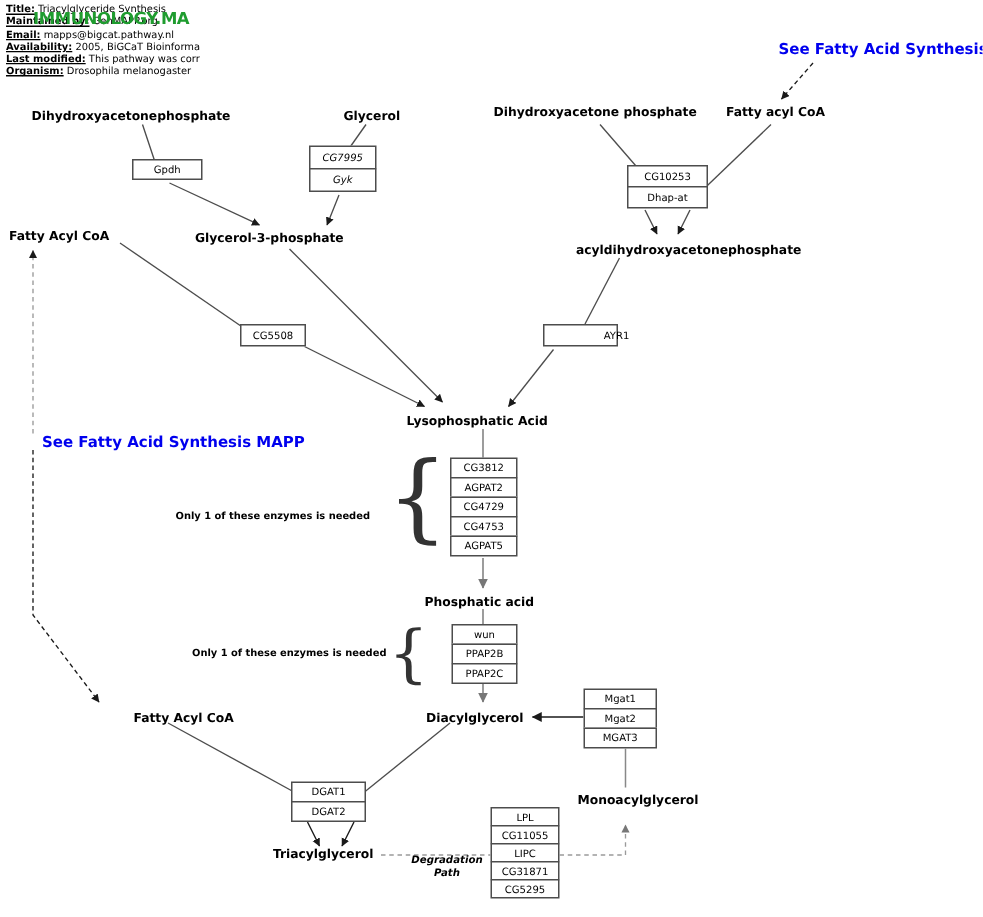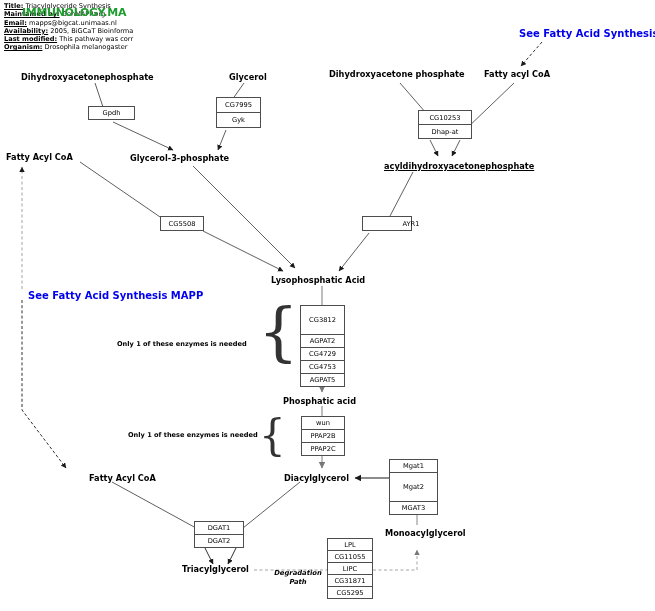--- a/index.html
+++ b/index.html
@@ -117,21 +117,21 @@
     <div class="meta-row">
       <span class="meta-key">Title:</span>
       <span class="meta-val">Triacylglyceride Synthesis</span>
     </div>
     <div class="meta-row">
       <span class="meta-key">Maintained by:</span>
       <span class="meta-val">GenMAPP.org</span>
     </div>
     <div class="meta-row">
       <span class="meta-key">Email:</span>
-      <span class="meta-val">mapps@bigcat.unimaas.nl</span>
+      <span class="meta-val">mapps@bigcat.pathway.nl</span>
     </div>
     <div class="meta-row">
       <span class="meta-key">Availability:</span>
       <span class="meta-val">2005, BiGCaT Bioinforma</span>
     </div>
     <div class="meta-row">
       <span class="meta-key">Last modified:</span>
       <span class="meta-val">This pathway was corr</span>
     </div>
     <div class="meta-row">
@@ -144,67 +144,67 @@
   <a class="mapplink" style="left:499px;top:28px;">See Fatty Acid Synthesis MAPP</a>
   <a class="mapplink" style="left:8px;top:290px;">See Fatty Acid Synthesis MAPP</a>
 
   <div class="node" style="left:21px;top:72px;">Dihydroxyacetonephosphate</div>
   <div class="node" style="left:229px;top:72px;">Glycerol</div>
   <div class="node" style="left:329px;top:69px;">Dihydroxyacetone phosphate</div>
   <div class="node" style="left:484px;top:69px;">Fatty acyl CoA</div>
 
   <div class="node" style="left:6px;top:152px;">Fatty Acyl CoA</div>
   <div class="node" style="left:130px;top:153px;">Glycerol-3-phosphate</div>
-  <div class="node" style="left:384px;top:161px;text-decoration:underline;">acyldihydroxyacetonephosphate</div>
+  <div class="node" style="left:384px;top:161px;">acyldihydroxyacetonephosphate</div>
 
   <div class="node" style="left:271px;top:275px;">Lysophosphatic Acid</div>
   <div class="node" style="left:283px;top:396px;">Phosphatic acid</div>
 
   <div class="node" style="left:89px;top:473px;">Fatty Acyl CoA</div>
   <div class="node" style="left:284px;top:473px;">Diacylglycerol</div>
   <div class="node" style="left:385px;top:528px;">Monoacylglycerol</div>
   <div class="node" style="left:182px;top:564px;">Triacylglycerol</div>
 
   <div class="gbox" style="left:88px;top:106px;width:47px;height:14px;">Gpdh</div>
 
-  <div class="gstack" style="left:216px;top:97px;">
+  <div class="gstack" style="left:206px;top:97px;font-style:italic;">
     <div class="gbox" style="width:45px;height:16px;">CG7995</div>
     <div class="gbox" style="width:45px;height:16px;margin-top:-1px;">Gyk</div>
   </div>
 
   <div class="gstack" style="left:418px;top:110px;">
     <div class="gbox" style="width:54px;height:15px;">CG10253</div>
     <div class="gbox" style="width:54px;height:15px;margin-top:-1px;">Dhap-at</div>
   </div>
 
   <div class="gbox" style="left:160px;top:216px;width:44px;height:15px;">CG5508</div>
 
   <div class="gbox" style="left:362px;top:216px;width:41px;height:15px;padding-left:48px;">AYR1</div>
 
   <div class="gstack" style="left:300px;top:305px;">
-    <div class="gbox" style="width:45px;height:30px;">CG3812</div>
+    <div class="gbox" style="width:45px;height:14px;">CG3812</div>
     <div class="gbox" style="width:45px;height:14px;margin-top:-1px;">AGPAT2</div>
     <div class="gbox" style="width:45px;height:14px;margin-top:-1px;">CG4729</div>
     <div class="gbox" style="width:45px;height:14px;margin-top:-1px;">CG4753</div>
     <div class="gbox" style="width:45px;height:14px;margin-top:-1px;">AGPAT5</div>
   </div>
   <div class="brace" style="left:258px;top:300px;font-size:64px;">{</div>
   <div class="annot" style="left:117px;top:340px;">Only 1 of these enzymes is needed</div>
 
   <div class="gstack" style="left:301px;top:416px;">
     <div class="gbox" style="width:44px;height:14px;">wun</div>
     <div class="gbox" style="width:44px;height:14px;margin-top:-1px;">PPAP2B</div>
     <div class="gbox" style="width:44px;height:14px;margin-top:-1px;">PPAP2C</div>
   </div>
   <div class="brace" style="left:259px;top:415px;font-size:42px;">{</div>
   <div class="annot" style="left:128px;top:431px;">Only 1 of these enzymes is needed</div>
 
   <div class="gstack" style="left:389px;top:459px;">
     <div class="gbox" style="width:49px;height:14px;">Mgat1</div>
-    <div class="gbox" style="width:49px;height:30px;margin-top:-1px;text-align:right;">Mgat2</div>
+    <div class="gbox" style="width:49px;height:14px;margin-top:-1px;text-align:right;">Mgat2</div>
     <div class="gbox" style="width:49px;height:14px;margin-top:-1px;">MGAT3</div>
   </div>
 
   <div class="gstack" style="left:194px;top:521px;">
     <div class="gbox" style="width:50px;height:14px;">DGAT1</div>
     <div class="gbox" style="width:50px;height:14px;margin-top:-1px;">DGAT2</div>
   </div>
 
   <div class="gstack" style="left:327px;top:538px;">
     <div class="gbox" style="width:46px;height:13px;">LPL</div>

